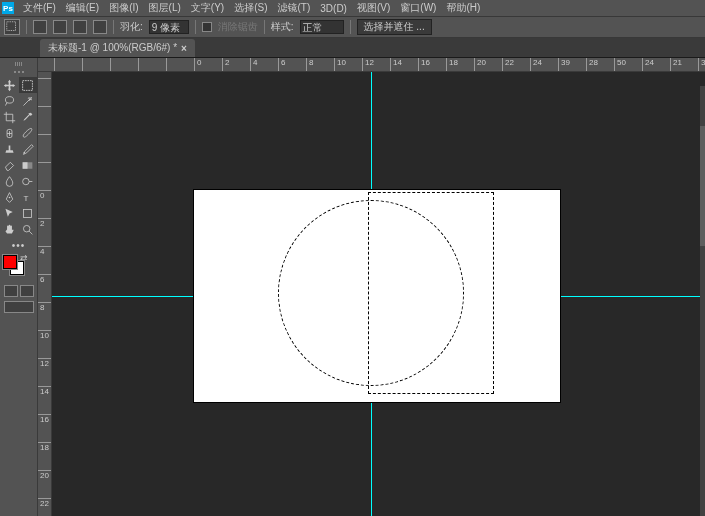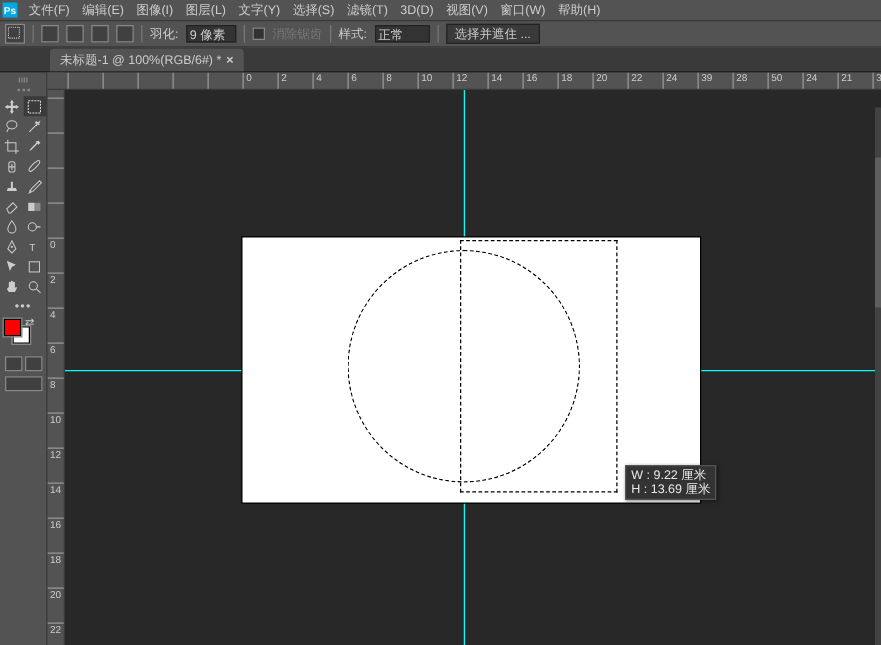--- a/index.html
+++ b/index.html
@@ -414,23 +414,19 @@
   <div class="canvas-area">
 
     <div class="guide guide-h" style="top:224px"></div>
     <div class="guide guide-v" style="left:319px"></div>
 
     <div class="canvas-doc"></div>
 
     <div class="sel-circle"></div>
     <div class="sel-rect"></div>
 
-    <div class="tooltip">
-      <div><span>W :</span> <span>9.22 厘米</span></div>
-      <div><span>H :</span> <span>13.69 厘米</span></div>
-    </div>
 
     <div class="vbar">
         <div class="thumb"></div>
       </div>
   </div>
 
 </div>
 
 </body></html>

